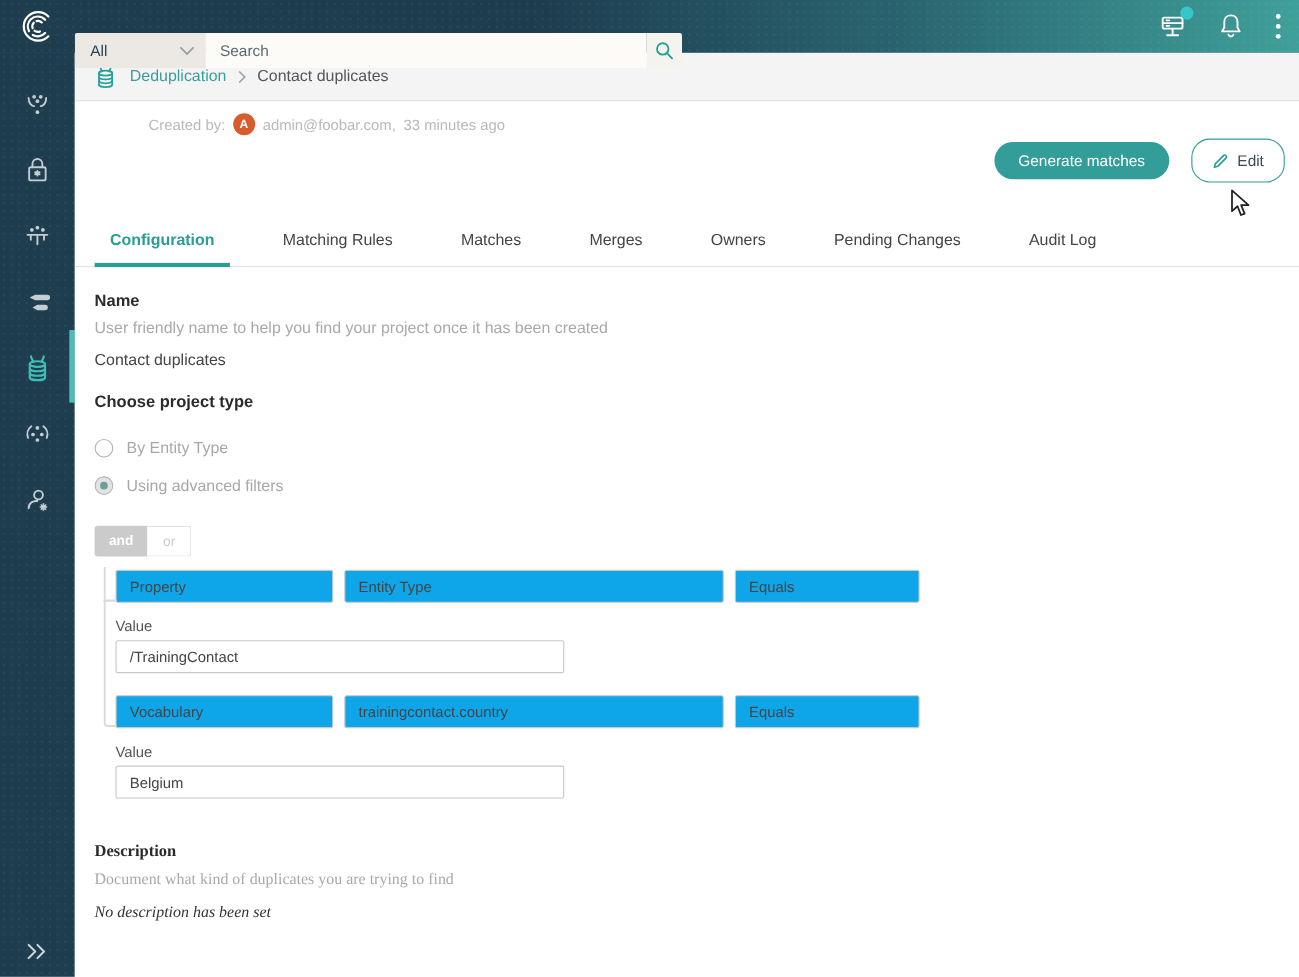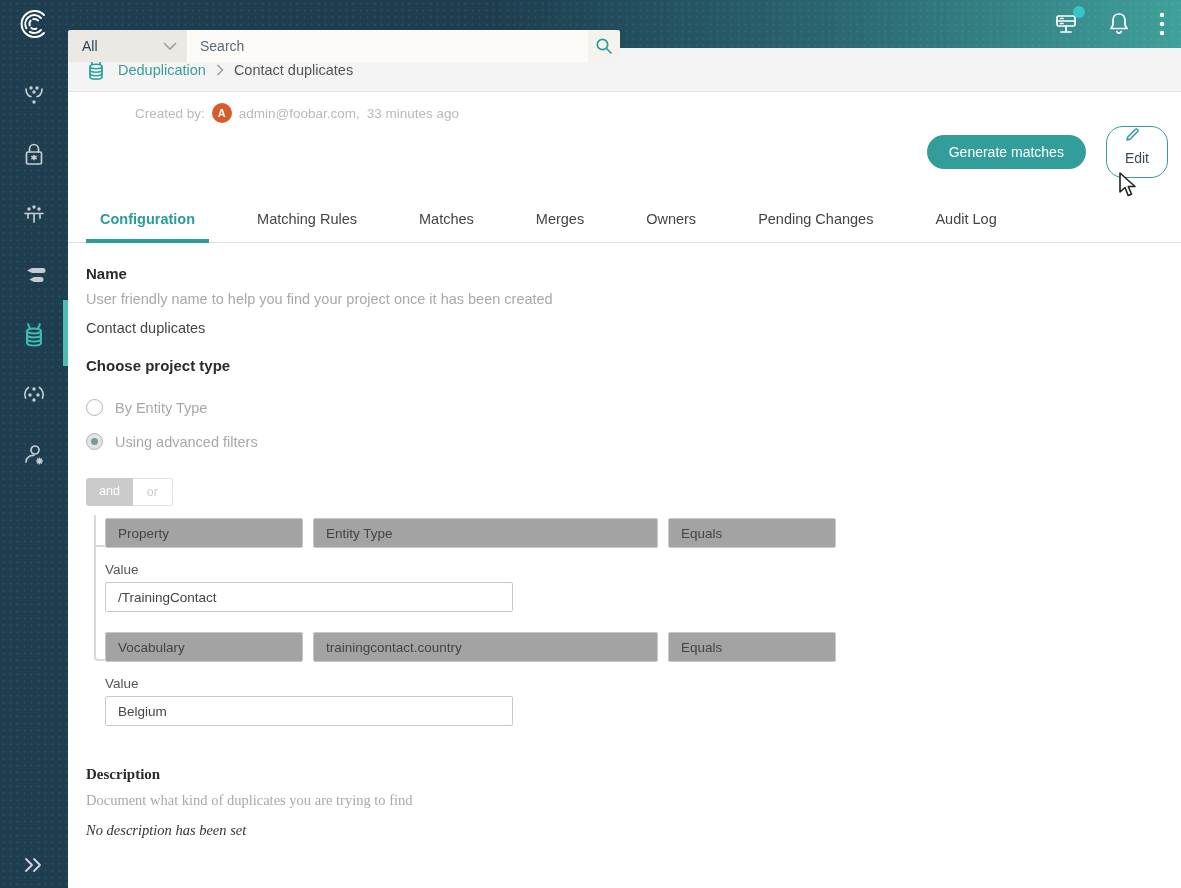--- a/index.html
+++ b/index.html
@@ -49,21 +49,21 @@
   
   .page-header { position:absolute; left:68px; top:93px; width:1113px; height:103px; background:#fff; }
   .title-row { display:flex; align-items:center; padding:25px 0 0 24px; gap:13px; }
   .title-icon-circle { width:30px; height:30px; border-radius:50%; background:#2e9f96; display:flex; align-items:center; justify-content:center; flex:0 0 auto; }
   .page-title { font-size:22px; font-weight:bold; color:#1f1f1f; letter-spacing:.2px; }
   .status-badge { margin-left:12px; background:#dceef1; color:#4ea1b0; font-size:12.5px; padding:5px 12px; border-radius:13px; white-space:nowrap; }
   .created-row { display:flex; align-items:center; gap:7px; margin:10px 0 0 67px; color:#b9b9b9; font-size:13.5px; }
   .avatar { width:20px; height:20px; border-radius:50%; background:#d85c2b; color:#fff; font-size:11px; font-weight:bold; display:flex; align-items:center; justify-content:center; }
   .header-buttons { position:absolute; top:33px; right:13px; display:flex; gap:20px; align-items:center; }
   .btn-primary { height:34px; padding:0 22px; border:none; border-radius:17px; background:#339e99; color:#fff; font-size:14px; font-family:"Liberation Sans",sans-serif; cursor:pointer; }
-  .btn-outline { height:52px; padding:0 18px; border:1px solid #2f9e99; border-radius:17px; background:#fff; color:#3a4a57; font-size:14px; font-family:"Liberation Sans",sans-serif; cursor:pointer; display:flex; gap:8px;flex-direction:column; }
+  .btn-outline { height:40px; padding:0 18px; border:1px solid #2f9e99; border-radius:17px; background:#fff; color:#3a4a57; font-size:14px; font-family:"Liberation Sans",sans-serif; cursor:pointer; display:flex; align-items:center; gap:8px; }
 
   
   .tabs { position:absolute; left:68px; top:196px; width:1113px; height:47px; border-bottom:1px solid #ddd; display:flex; align-items:stretch; padding-left:32px; background:#fff; }
   .tab { position:relative; display:flex; align-items:center; margin-right:62px; font-size:14.5px; color:#444; cursor:pointer; white-space:nowrap; }
   .tab.active { color:#2a9d96; font-weight:bold; }
   .tab.active::after { content:""; position:absolute; left:-14px; right:-14px; bottom:-1px; height:4px; background:#2a9d96; }
 
   
   .content { position:absolute; left:68px; top:243px; width:1113px; height:645px; background:#fff; padding:22px 0 0 18px; }
   .field-label { font-size:15px; font-weight:bold; color:#2b2b2b; }
@@ -71,28 +71,28 @@
   .field-value { font-size:14.5px; color:#444; margin-top:13px; }
   .section-gap { margin-top:21px; }
 
   .radio-row { display:flex; align-items:center; gap:12px; margin-top:25px; }
   .radio-outer { width:17px; height:17px; border-radius:50%; border:1.5px solid #b5b5b5; background:#fff; display:flex; align-items:center; justify-content:center; cursor:pointer; flex:0 0 auto; }
   .radio-outer.selected { background:#e3e3e3; }
   .radio-inner { width:7px; height:7px; border-radius:50%; background:#6f9e9a; }
   .radio-label { font-size:14.5px; color:#a8a8a8; }
 
   .logic-toggle { display:flex; margin-top:28px; }
-  .logic-and { background:#cbcbcb; color:#fff; font-weight:normal; font-size:12.5px; padding:6px 13px; border-radius:3px 0 0 3px; cursor:pointer; }
+  .logic-and { background:#cbcbcb; color:#fff; font-weight:bold; font-size:12.5px; padding:6px 13px; border-radius:3px 0 0 3px; cursor:pointer; }
   .logic-or { background:#fff; color:#ccc; font-size:12.5px; padding:6px 14px; border:1px solid #e2e2e2; border-left:none; border-radius:0 3px 3px 0; cursor:pointer; }
 
   .filters { position:relative; padding-left:19px; }
   .connector { position:absolute; left:8px; top:-3px; width:12px; height:146px; border-left:2px solid #d9d9d9; border-bottom:2px solid #d9d9d9; border-bottom-left-radius:4px; }
   .tick { position:absolute; left:8px; top:27px; width:12px; height:2px; background:#d9d9d9; }
   .filter-row { display:flex; gap:10px; margin-top:12px; }
-  .fbox { height:30px; border:1px solid #c8c8c8; border-radius:2px; background:#a3a3a3; display:flex; align-items:center; padding:0 12px; font-size:13.5px; color:#444; }
+  .fbox { height:30px; border:1px solid #c8c8c8; border-radius:2px; background:#0ea5e9; display:flex; align-items:center; padding:0 12px; font-size:13.5px; color:#444; }
   .fbox.w1 { width:198px; } .fbox.w2 { width:345px; } .fbox.w3 { width:168px; }
   .value-label { font-size:13.5px; color:#555; margin-top:14px; }
   .value-input { width:408px; height:30px; border:1px solid #c8c8c8; border-radius:2px; margin-top:5px; padding:0 12px; font-size:13.5px; color:#444; font-family:"Liberation Sans",sans-serif; }
   .row2 { margin-top:20px; }
 
   .desc-section { margin-top:40px;font-family:Liberation Serif, serif; }
   .desc-empty { font-size:14.5px; color:#333; font-style:italic; margin-top:13px; }
 
   .cursor { position:absolute; left:1118px; top:172px; z-index:50; pointer-events:none; }
 </style>

